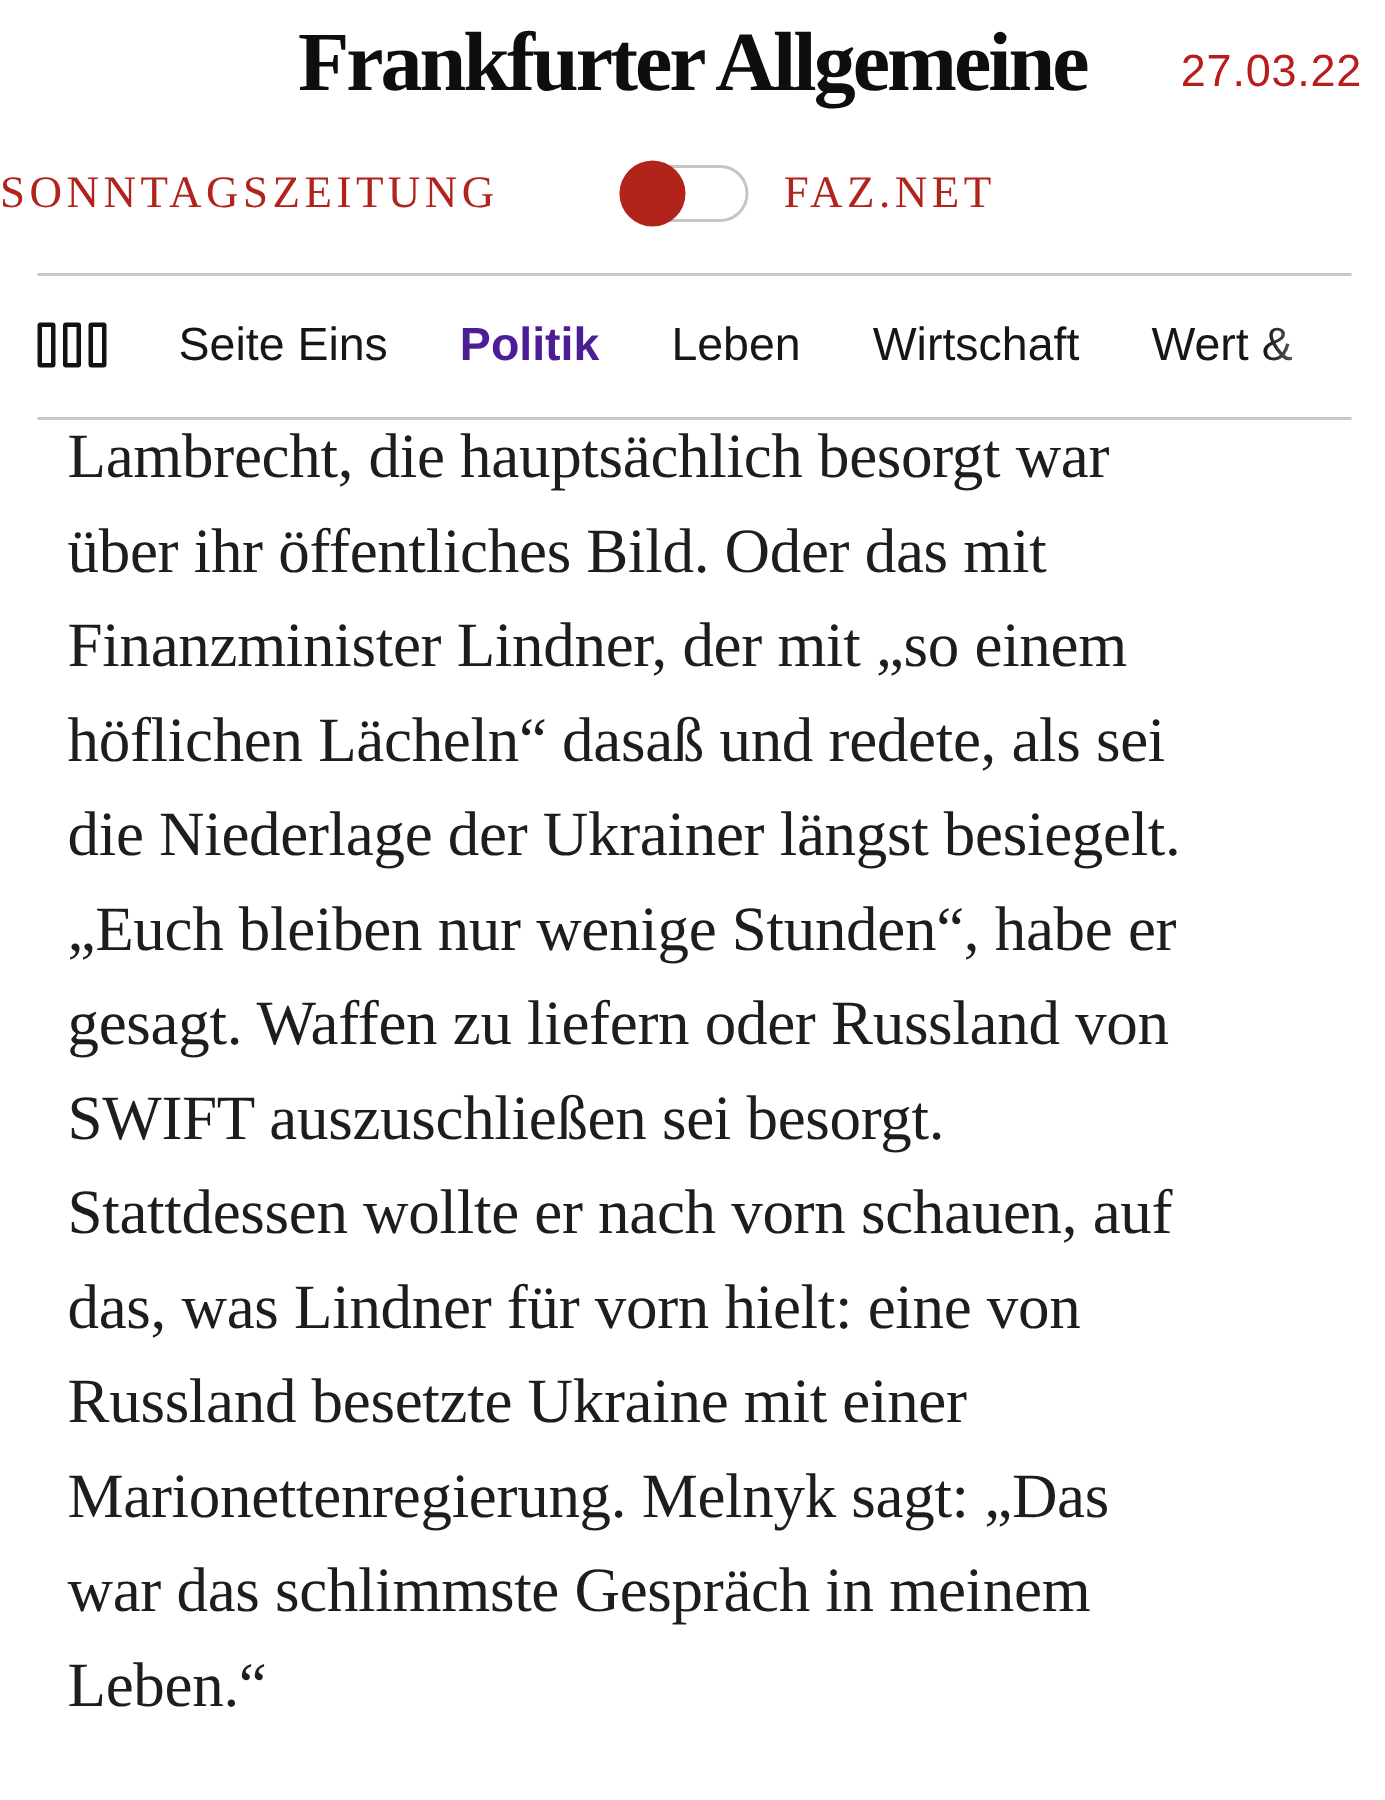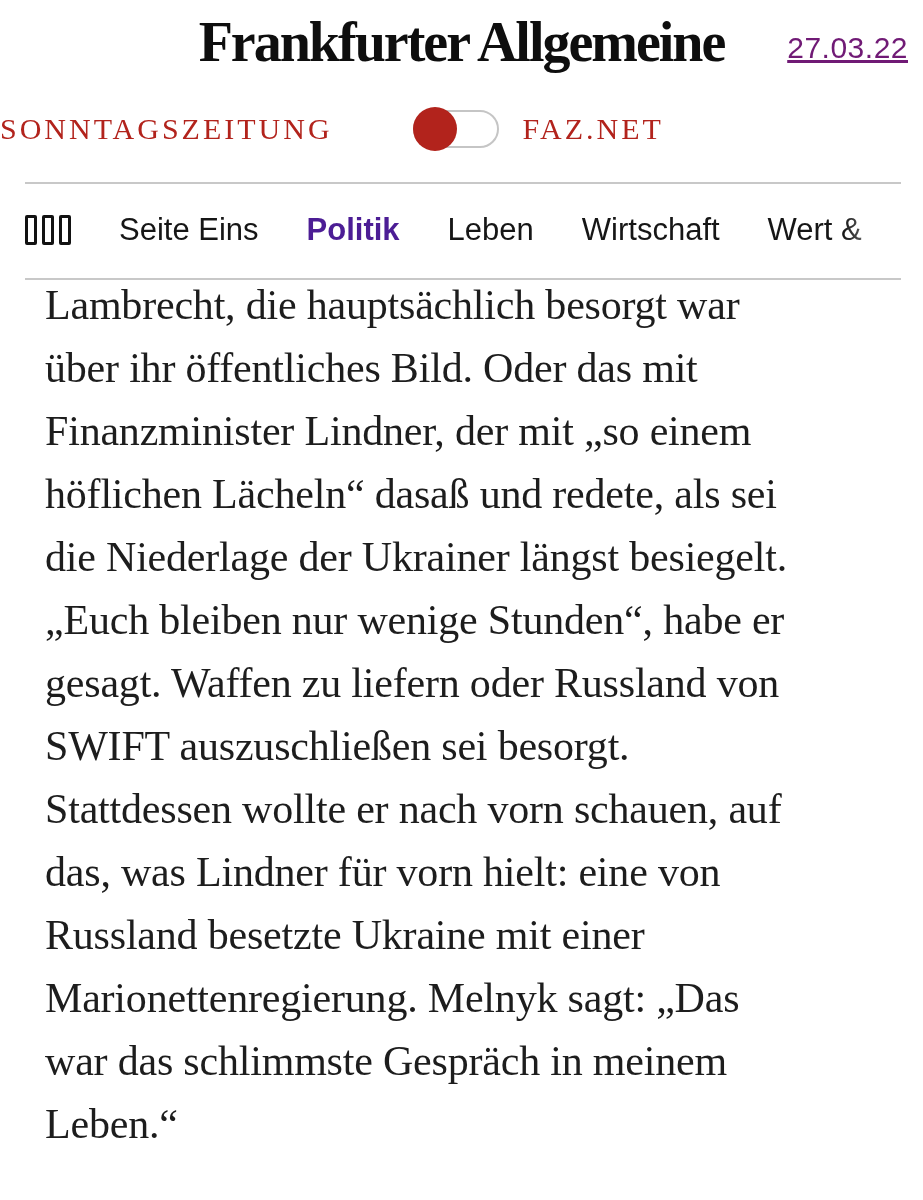--- a/index.html
+++ b/index.html
@@ -12,21 +12,21 @@
 
   
   .masthead{
     position:absolute;top:12px;left:0;right:0;text-align:center;
     font-family:"Liberation Serif", serif;font-weight:bold;
     font-size:56px;line-height:60px;letter-spacing:-2px;color:#0e0e0e;
     white-space:nowrap;
   }
   .issue-date{
     position:absolute;top:32px;right:15px;
-    font-size:30px;line-height:32px;color:#701a75;letter-spacing:0.5px;text-decoration:underline;
+    font-size:30px;line-height:32px;color:#b91c1c;letter-spacing:0.5px;
   }
 
   
   .toggle-row{
     position:absolute;top:103px;left:0;right:0;height:52px;
     display:flex;justify-content:flex-start;align-items:center;
   }
   .edition-label{
     font-family:"Liberation Serif", serif;
     font-size:30px;color:#b2231c;letter-spacing:3px;white-space:nowrap;

